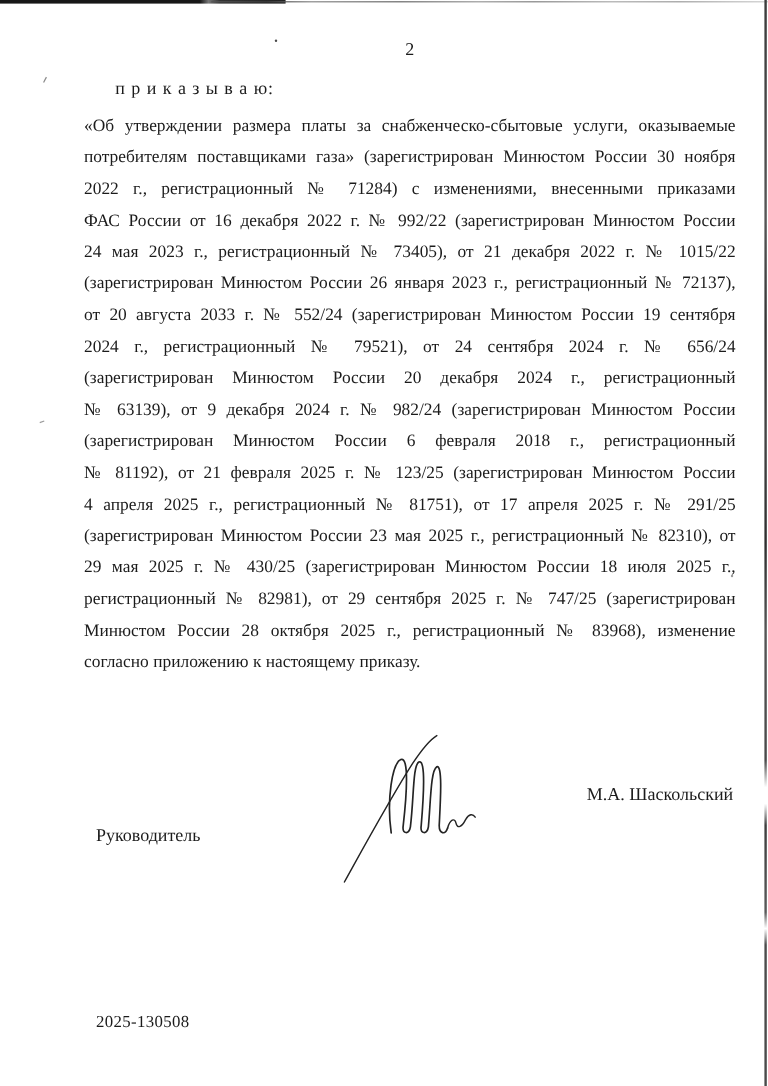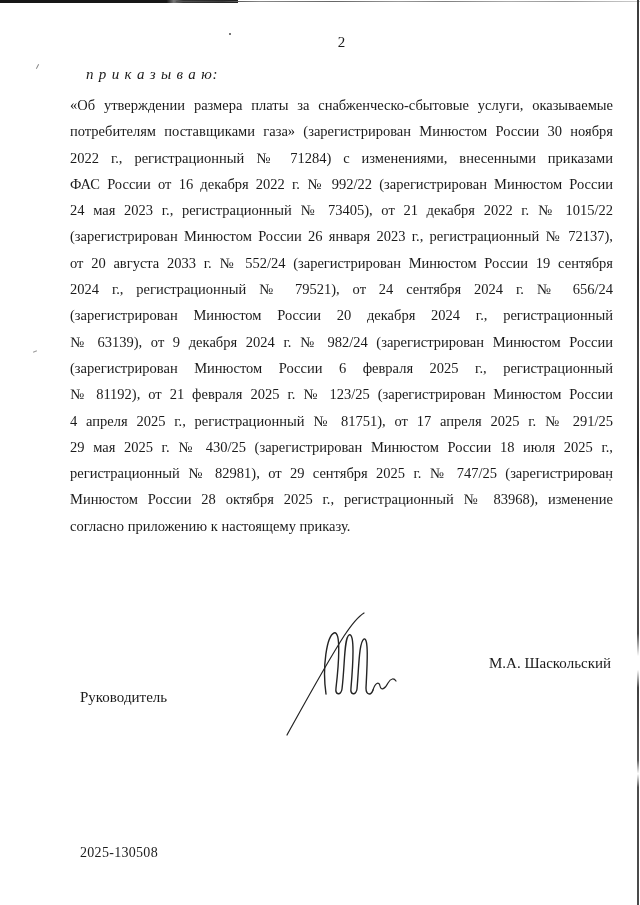--- a/index.html
+++ b/index.html
@@ -47,25 +47,24 @@
 
   .page-number {
     position: absolute;
     left: 70px; top: 34px;
     width: 543px;
     text-align: center;
     font-size: 15px;
   }
   .decree-word {
     position: absolute;
-    left: 86px; top: 66px;
+    left: 96px; top: 66px;
     font-size: 15px;
     letter-spacing: 0.8px;
     white-space: pre;
-    font-style: italic;
   }
   .body-text {
     position: absolute;
     left: 70px; top: 92px;
     width: 543px;
     font-size: 14.5px;
   }
   .tline {
     display: block;
     width: 543px;
@@ -130,23 +129,24 @@
     <span class="tline">«Об утверждении размера платы за снабженческо-сбытовые услуги, оказываемые</span>
     <span class="tline">потребителям поставщиками газа» (зарегистрирован Минюстом России 30 ноября</span>
     <span class="tline">2022 г., регистрационный № 71284) с изменениями, внесенными приказами</span>
     <span class="tline">ФАС России от 16 декабря 2022 г. № 992/22 (зарегистрирован Минюстом России</span>
     <span class="tline">24 мая 2023 г., регистрационный № 73405), от 21 декабря 2022 г. № 1015/22</span>
     <span class="tline">(зарегистрирован Минюстом России 26 января 2023 г., регистрационный № 72137),</span>
     <span class="tline">от 20 августа 2033 г. № 552/24 (зарегистрирован Минюстом России 19 сентября</span>
     <span class="tline">2024 г., регистрационный № 79521), от 24 сентября 2024 г. № 656/24</span>
     <span class="tline">(зарегистрирован Минюстом России 20 декабря 2024 г., регистрационный</span>
     <span class="tline">№ 63139), от 9 декабря 2024 г. № 982/24 (зарегистрирован Минюстом России</span>
-    <span class="tline">(зарегистрирован Минюстом России 6 февраля 2025 г., регистрационный</span>
+    <span class="tline">(зарегистрирован Минюстом России 6 февраля 2018 г., регистрационный</span>
     <span class="tline">№ 81192), от 21 февраля 2025 г. № 123/25 (зарегистрирован Минюстом России</span>
     <span class="tline">4 апреля 2025 г., регистрационный № 81751), от 17 апреля 2025 г. № 291/25</span>
+    <span class="tline">(зарегистрирован Минюстом России 23 мая 2025 г., регистрационный № 82310), от</span>
     <span class="tline">29 мая 2025 г. № 430/25 (зарегистрирован Минюстом России 18 июля 2025 г.,</span>
     <span class="tline">регистрационный № 82981), от 29 сентября 2025 г. № 747/25 (зарегистрирован</span>
     <span class="tline">Минюстом России 28 октября 2025 г., регистрационный № 83968), изменение</span>
     <span class="tline last">согласно приложению к настоящему приказу.</span>
   </div>
 
   <div class="autograph">
     <svg viewBox="0 0 122 126" xmlns="http://www.w3.org/2000/svg" fill="none" stroke="#242424" stroke-width="1.4" stroke-linecap="round">
       <path d="M 9 123 C 24 96, 48 52, 66 24 C 74 12, 81 4, 86 1" stroke-width="1.2"></path>
       <path d="M 48 82 C 44 54, 49 24, 56 21 C 63 18, 61 50, 58 76 C 57 83, 63 84, 64 77

